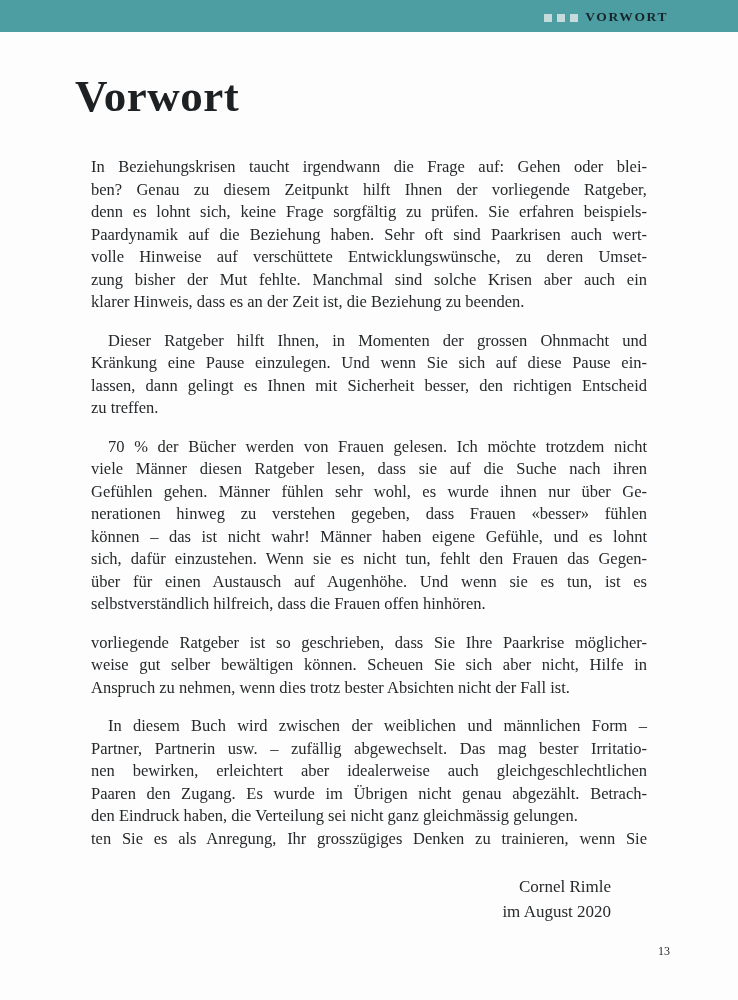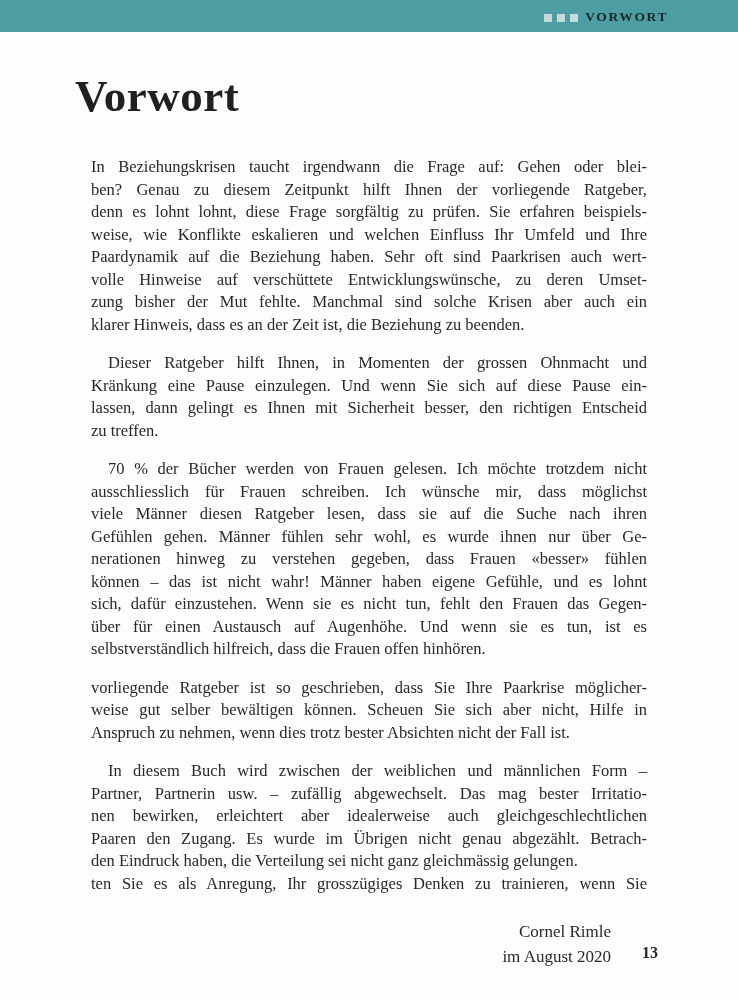--- a/index.html
+++ b/index.html
@@ -61,24 +61,23 @@
   .signature { margin-top: 24px; display: flex; justify-content: flex-end; }
   .signature-inner {
     text-align: right;
     margin-right: 52px;
     font-size: 17px;
     line-height: 25px;
   }
   .page-number {
     position: absolute;
     top: 944px;
-    right: 80px;
-    font-size: 16px;
+    right: 68px;
+    font-size: 12px;
     color: var(--body-text, #26292B);
-    font-weight: bold;
   }
 </style>
 </head>
 <body>
 
 <header class="topbar">
   <span class="squares">
     <span class="sq"></span>
     <span class="sq"></span>
     <span class="sq"></span>
@@ -86,36 +85,34 @@
   <span class="running-head">VORWORT</span>
 </header>
 
 <main>
   <h1>Vorwort</h1>
 
   <div class="body-text" id="paragraphs">
       <div class="para">
         <div class="line">In Beziehungskrisen taucht irgendwann die Frage auf: Gehen oder blei-</div>
         <div class="line">ben? Genau zu diesem Zeitpunkt hilft Ihnen der vorliegende Ratgeber,</div>
-        <div class="line">denn es lohnt lohnt, diese Frage sorgfältig zu prüfen. Sie erfahren beispiels-</div>
-        <div class="line">weise, wie Konflikte eskalieren und welchen Einfluss Ihr Umfeld und Ihre</div>
+        <div class="line">denn es lohnt sich, keine Frage sorgfältig zu prüfen. Sie erfahren beispiels-</div>
         <div class="line">Paardynamik auf die Beziehung haben. Sehr oft sind Paarkrisen auch wert-</div>
         <div class="line">volle Hinweise auf verschüttete Entwicklungswünsche, zu deren Umset-</div>
         <div class="line">zung bisher der Mut fehlte. Manchmal sind solche Krisen aber auch ein</div>
         <div class="line last">klarer Hinweis, dass es an der Zeit ist, die Beziehung zu beenden.</div>
       </div>
       <div class="para">
         <div class="line first-indent">Dieser Ratgeber hilft Ihnen, in Momenten der grossen Ohnmacht und</div>
         <div class="line">Kränkung eine Pause einzulegen. Und wenn Sie sich auf diese Pause ein-</div>
         <div class="line">lassen, dann gelingt es Ihnen mit Sicherheit besser, den richtigen Entscheid</div>
         <div class="line last">zu treffen.</div>
       </div>
       <div class="para">
         <div class="line first-indent">70 % der Bücher werden von Frauen gelesen. Ich möchte trotzdem nicht</div>
-        <div class="line">ausschliesslich für Frauen schreiben. Ich wünsche mir, dass möglichst</div>
         <div class="line">viele Männer diesen Ratgeber lesen, dass sie auf die Suche nach ihren</div>
         <div class="line">Gefühlen gehen. Männer fühlen sehr wohl, es wurde ihnen nur über Ge-</div>
         <div class="line">nerationen hinweg zu verstehen gegeben, dass Frauen «besser» fühlen</div>
         <div class="line">können – das ist nicht wahr! Männer haben eigene Gefühle, und es lohnt</div>
         <div class="line">sich, dafür einzustehen. Wenn sie es nicht tun, fehlt den Frauen das Gegen-</div>
         <div class="line">über für einen Austausch auf Augenhöhe. Und wenn sie es tun, ist es</div>
         <div class="line last">selbstverständlich hilfreich, dass die Frauen offen hinhören.</div>
       </div>
       <div class="para">
         <div class="line">vorliegende Ratgeber ist so geschrieben, dass Sie Ihre Paarkrise möglicher-</div>

